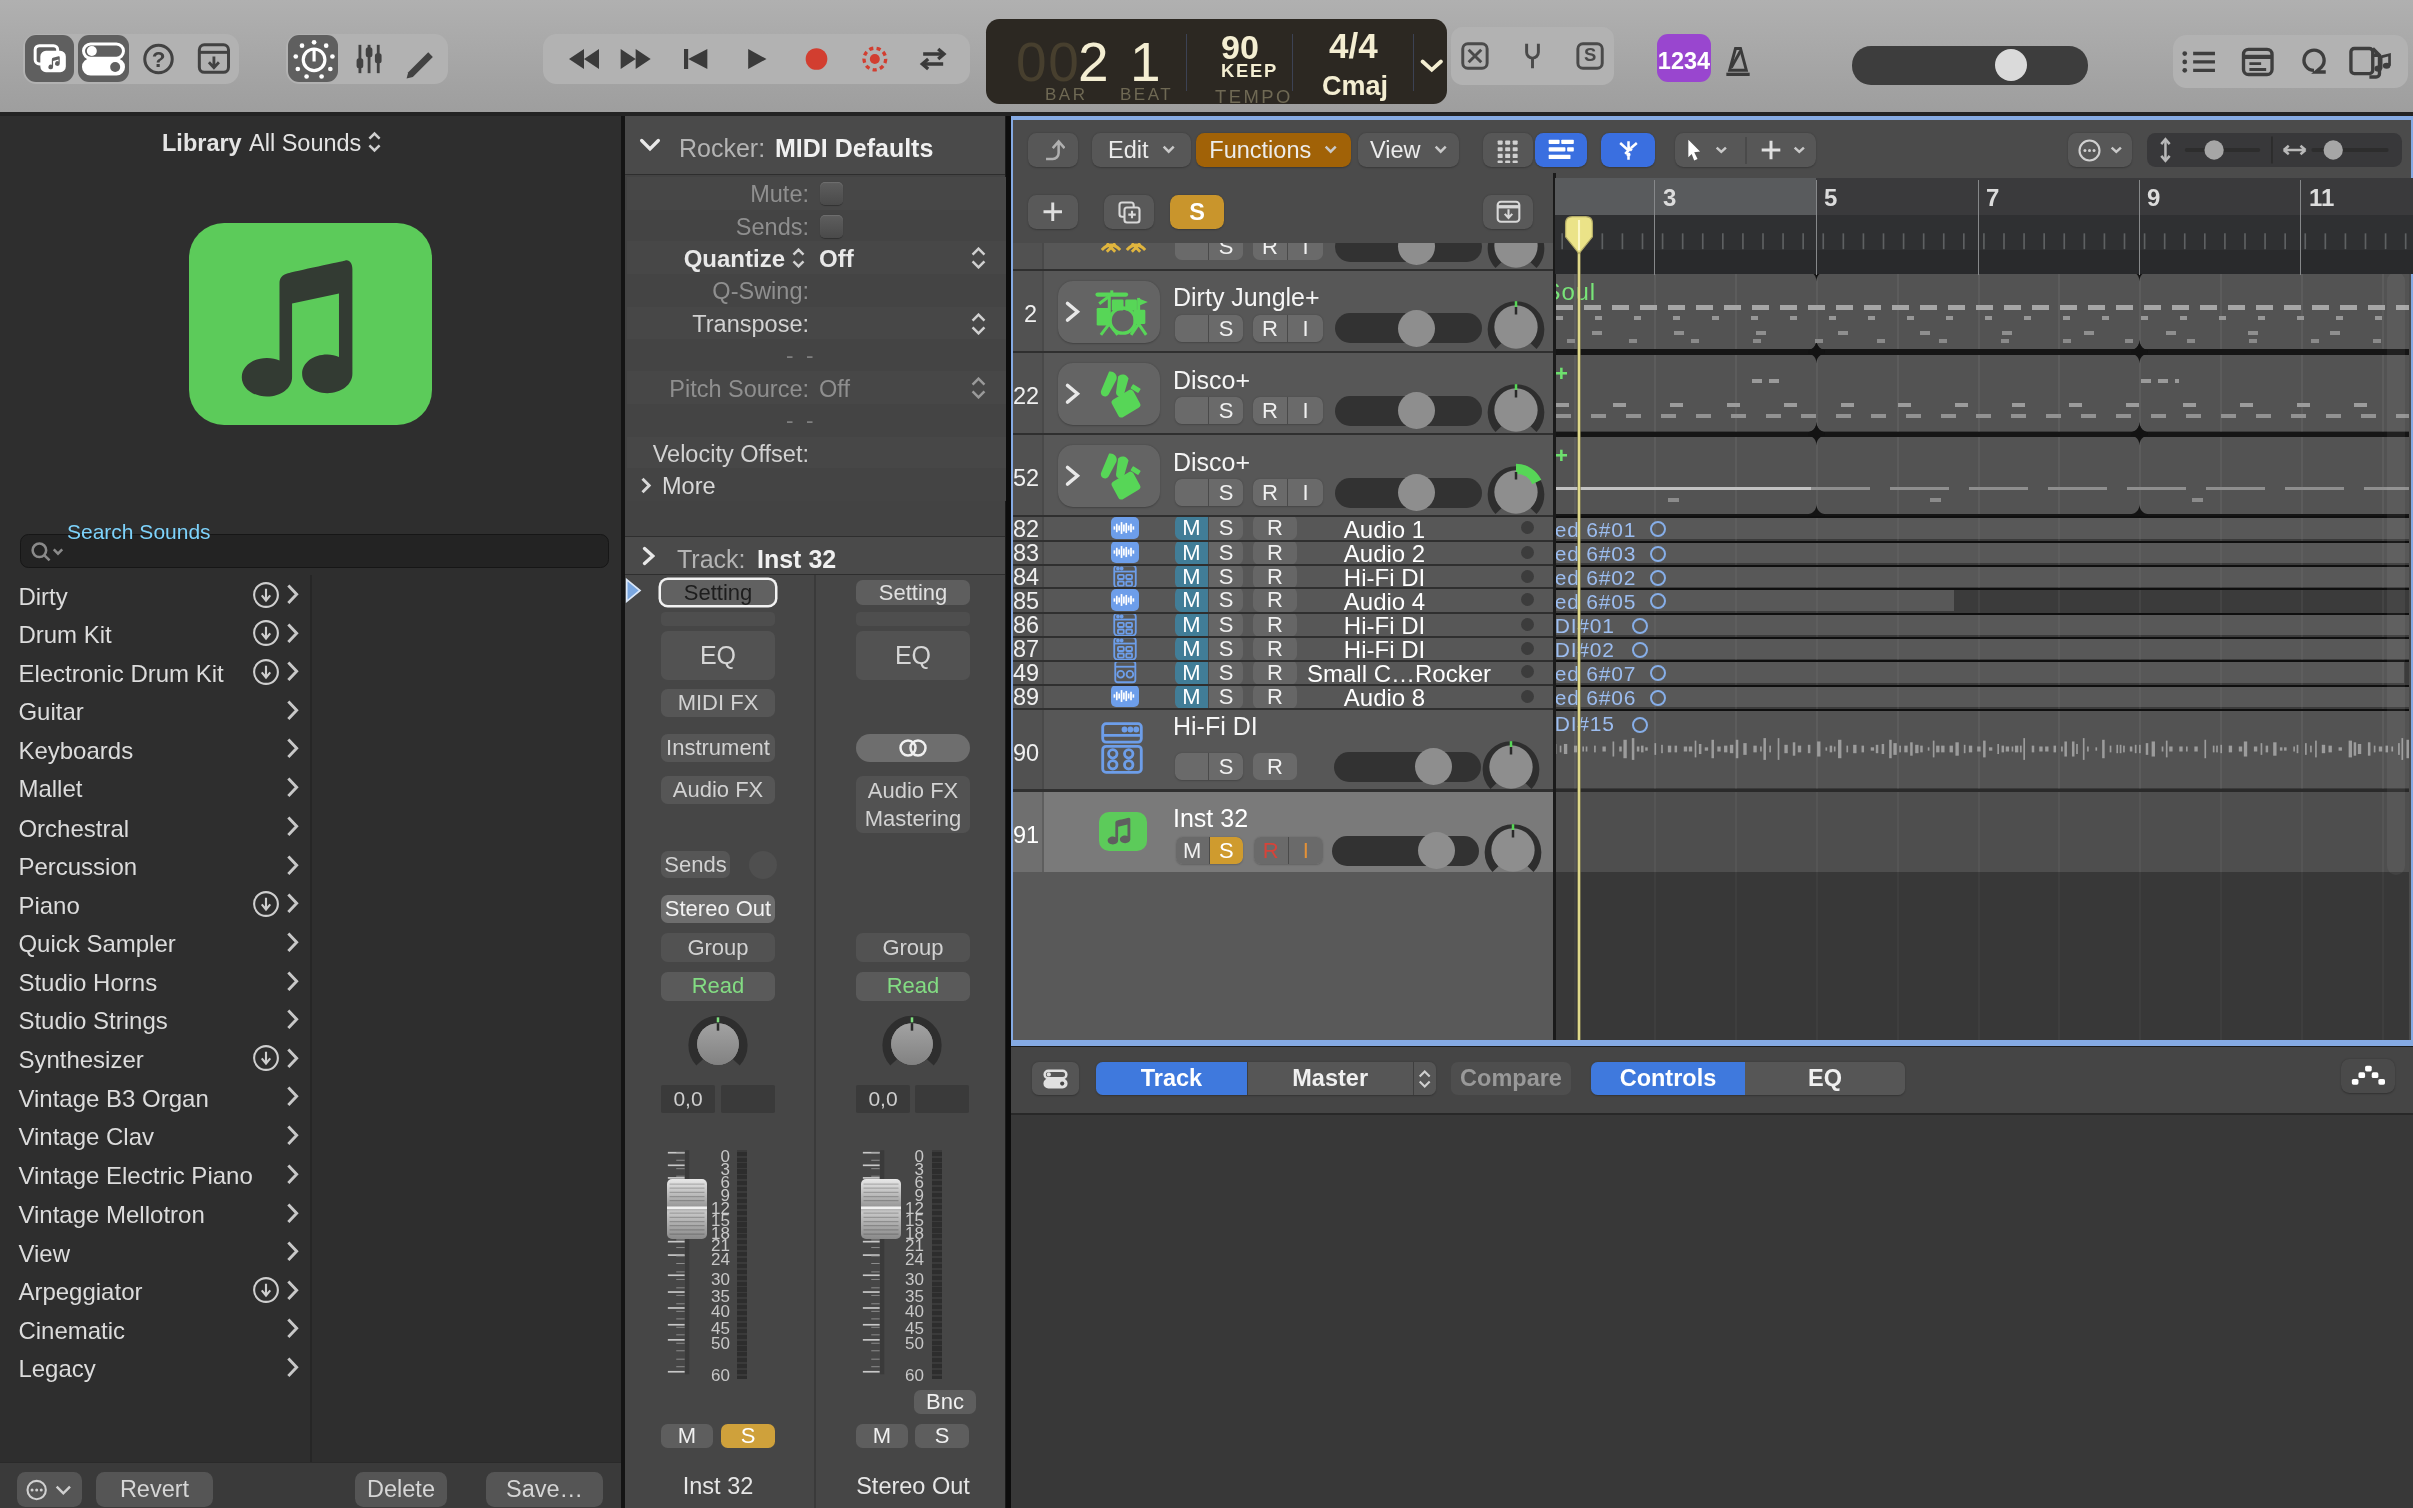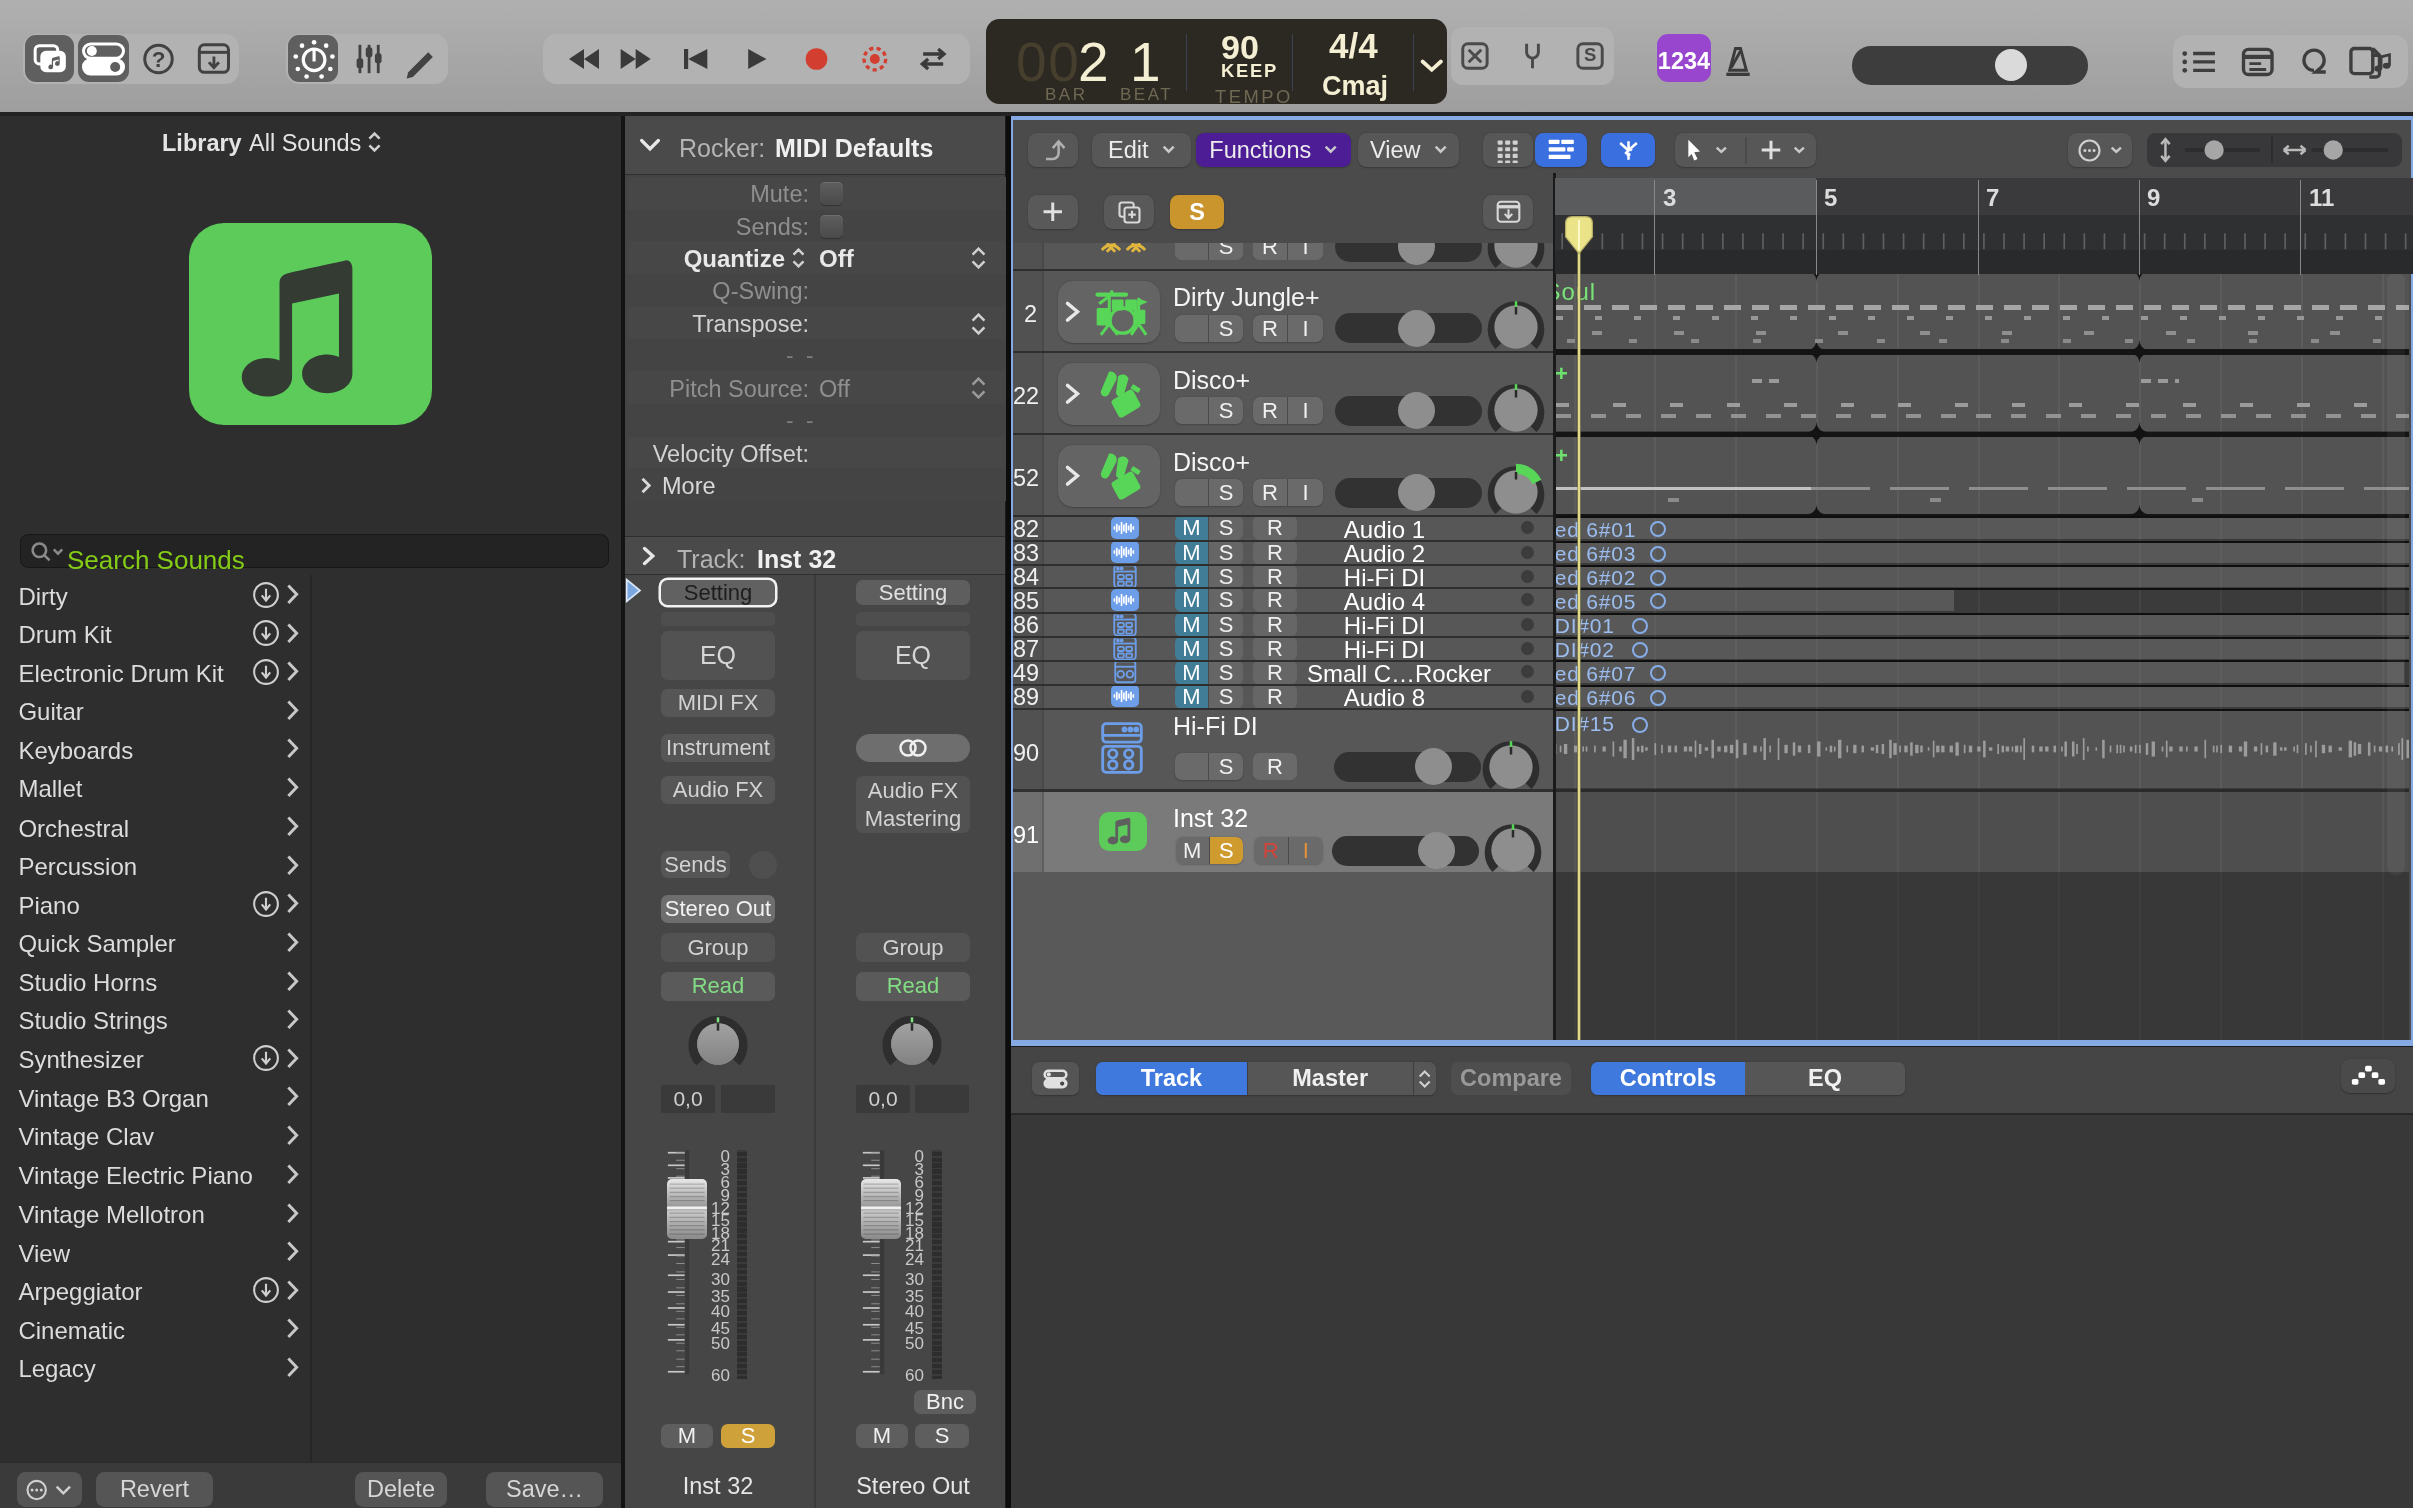--- a/index.html
+++ b/index.html
@@ -159,21 +159,21 @@
 <div class="abs" style="left:189px;top:223px;width:243px;height:202px;background:#5ccb5a;border-radius:35px;"></div>
 <svg class="abs" style="left:189px;top:223px" width="243" height="202" viewBox="0 0 290 241">
 <path fill="#333b33" d="M186 45 c0,0 -62,13 -68,15 c-7,2 -10,6 -10,12 l0 92 c-4,-2 -9,-3 -15,-3 c-17,0 -30,10 -30,23 c0,13 13,23 30,23 c17,0 30,-10 30,-23 l0 -88 l56 -12 l0 76 c-4,-2 -9,-3 -14,-3 c-17,0 -30,10 -30,23 c0,13 13,23 30,23 c17,0 30,-10 30,-23 l0 -125 c0,-7 -4,-12 -9,-10 z"></path>
 </svg>
 <div class="abs" style="left:20px;top:534px;width:589px;height:34px;background:#232323;border:1.7px solid #161616;border-radius:8.4px;"></div>
 <svg class="abs" style="left:30px;top:541px" width="34" height="22" viewBox="0 0 40 26">
       <circle cx="11" cy="11" r="8" stroke="#8a8a8a" stroke-width="3" fill="none"></circle>
       <line x1="17" y1="17" x2="23" y2="23" stroke="#8a8a8a" stroke-width="3"></line>
       <path d="M28 10 l5 5 l5 -5" stroke="#8a8a8a" stroke-width="3" fill="none"></path>
     </svg>
-<div class="abs" style="left:67px;top:546px;font-size:26px;line-height:28.5px;color:#84cc16;white-space:nowrap;">Search Sounds</div>
+<div class="abs" style="left:67px;top:518px;font-size:21px;line-height:28.5px;color:#7dd3fc;white-space:nowrap;">Search Sounds</div>
 <div class="abs" style="left:18.4px;top:582px;font-size:24px;line-height:29px;color:#dcdcdc;white-space:nowrap;">Dirty</div>
 <svg class="abs" style="left:252px;top:581px" width="28" height="28" viewBox="0 0 33 33">
       <circle cx="16.5" cy="16.5" r="14" stroke="#cfcfcf" stroke-width="2.5" fill="none"></circle>
       <path d="M16.5 9 v13 m-5 -5 l5 6 l5 -6" stroke="#cfcfcf" stroke-width="2.5" fill="none"></path>
     </svg>
 <svg class="abs" style="left:285px;top:583px" width="15" height="22.6" viewBox="0 0 18 27">
       <path d="M4 3 L14 13.5 L4 24" stroke="#c8c8c8" stroke-width="3.5" fill="none"></path>
     </svg>
 <div class="abs" style="left:18.4px;top:620px;font-size:24px;line-height:29px;color:#dcdcdc;white-space:nowrap;">Drum Kit</div>
 <svg class="abs" style="left:252px;top:619px" width="28" height="28" viewBox="0 0 33 33">
@@ -634,21 +634,21 @@
         <svg width="23.5" height="23.5" viewBox="0 0 28 28">
           <path d="M6 25 h8 a7 7 0 0 0 7 -7 V5 m-7 7 l7 -8 l7 8" stroke="#b0b0b0" stroke-width="3" fill="none"></path>
         </svg>
       </span>
     </div>
 <div class="abs" style="left:1092px;top:133px;width:99px;height:34px;background:#575757;border-radius:8.4px;box-shadow:0 0.8px 1.7px rgba(0,0,0,.25);">
       <span class="ctr" style="width:100%;height:100%;color:#ececec;font-size:23.5px;">Edit&nbsp;&nbsp;<svg width="13.4" height="9.2" viewBox="0 0 16 11">
           <path d="M2 2 l6 6 l6 -6" stroke="#c9c9c9" stroke-width="3" fill="none"></path>
         </svg></span>
     </div>
-<div class="abs" style="left:1196px;top:133px;width:155px;height:34px;background:#4c1d95;border-radius:8.4px;box-shadow:0 0.8px 1.7px rgba(0,0,0,.25);">
+<div class="abs" style="left:1196px;top:133px;width:155px;height:34px;background:#a16207;border-radius:8.4px;box-shadow:0 0.8px 1.7px rgba(0,0,0,.25);">
       <span class="ctr" style="width:100%;height:100%;color:#ececec;font-size:23.5px;">Functions&nbsp;&nbsp;<svg width="13.4" height="9.2" viewBox="0 0 16 11">
           <path d="M2 2 l6 6 l6 -6" stroke="#c9c9c9" stroke-width="3" fill="none"></path>
         </svg></span>
     </div>
 <div class="abs" style="left:1358px;top:133px;width:101px;height:34px;background:#575757;border-radius:8.4px;box-shadow:0 0.8px 1.7px rgba(0,0,0,.25);">
       <span class="ctr" style="width:100%;height:100%;color:#ececec;font-size:23.5px;">View&nbsp;&nbsp;<svg width="13.4" height="9.2" viewBox="0 0 16 11">
           <path d="M2 2 l6 6 l6 -6" stroke="#c9c9c9" stroke-width="3" fill="none"></path>
         </svg></span>
     </div>
 <div class="abs" style="left:1483px;top:133px;width:50px;height:34px;background:#575757;border-radius:8.4px;box-shadow:0 0.8px 1.7px rgba(0,0,0,.25);">

